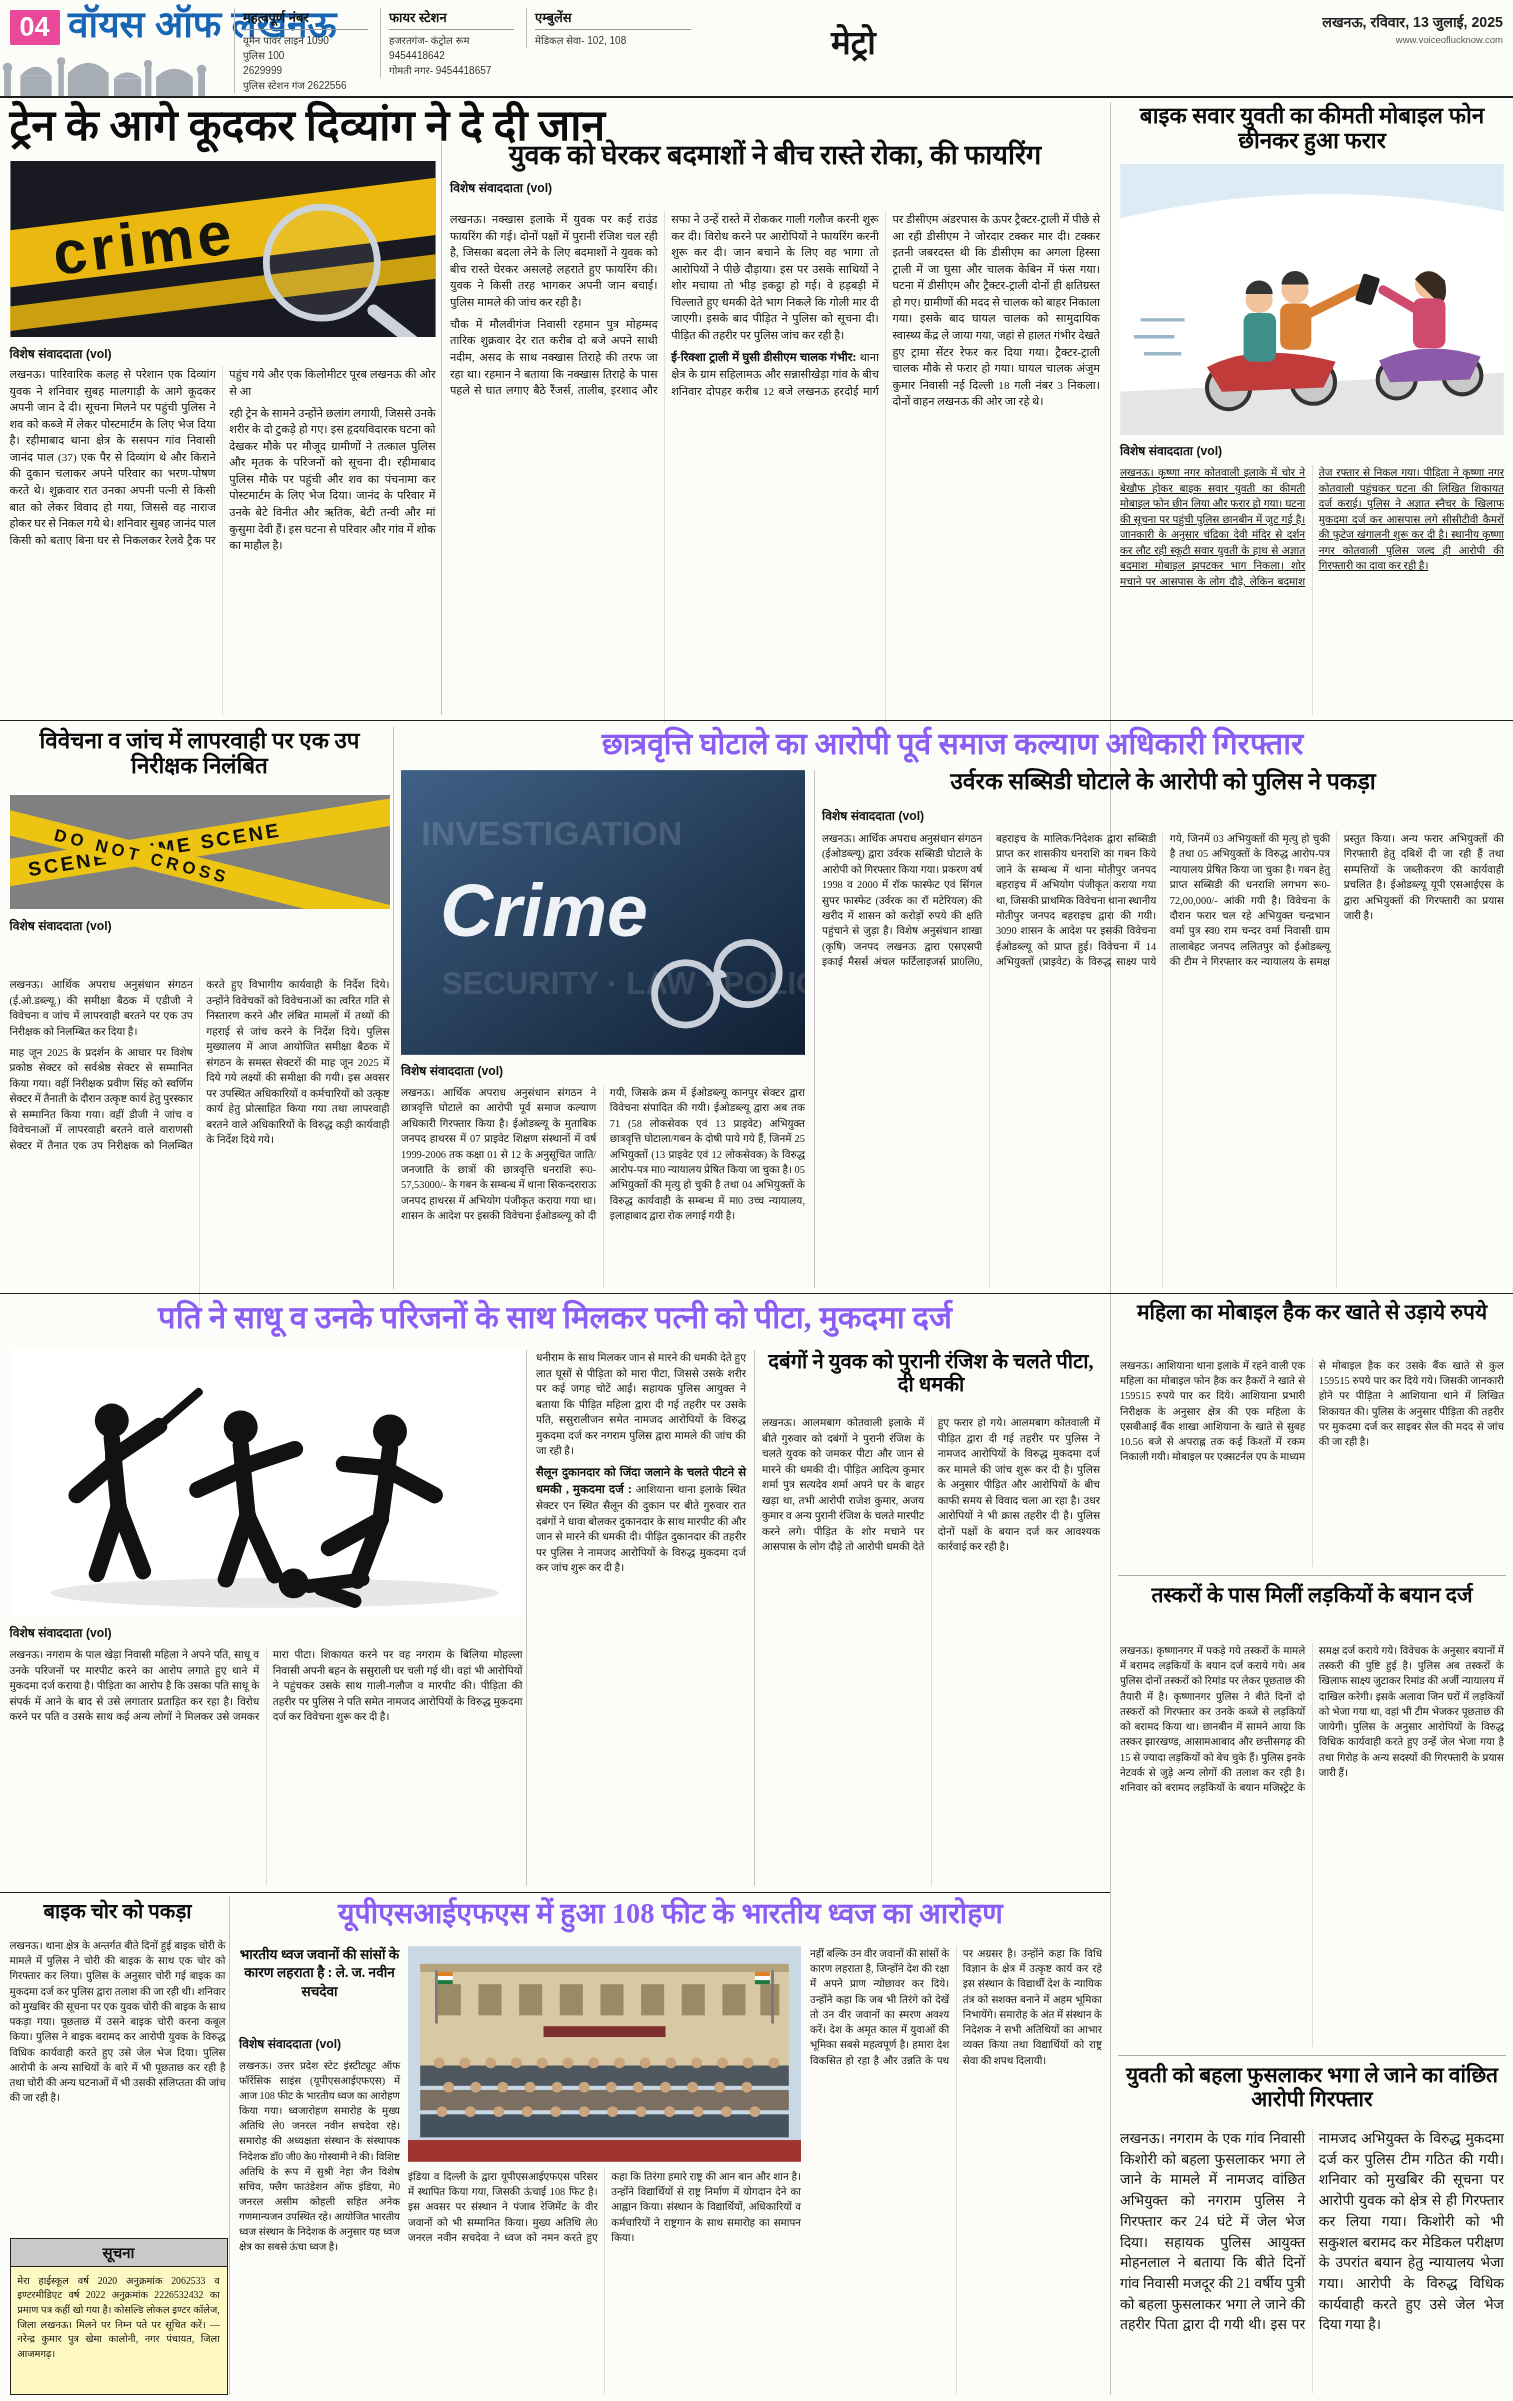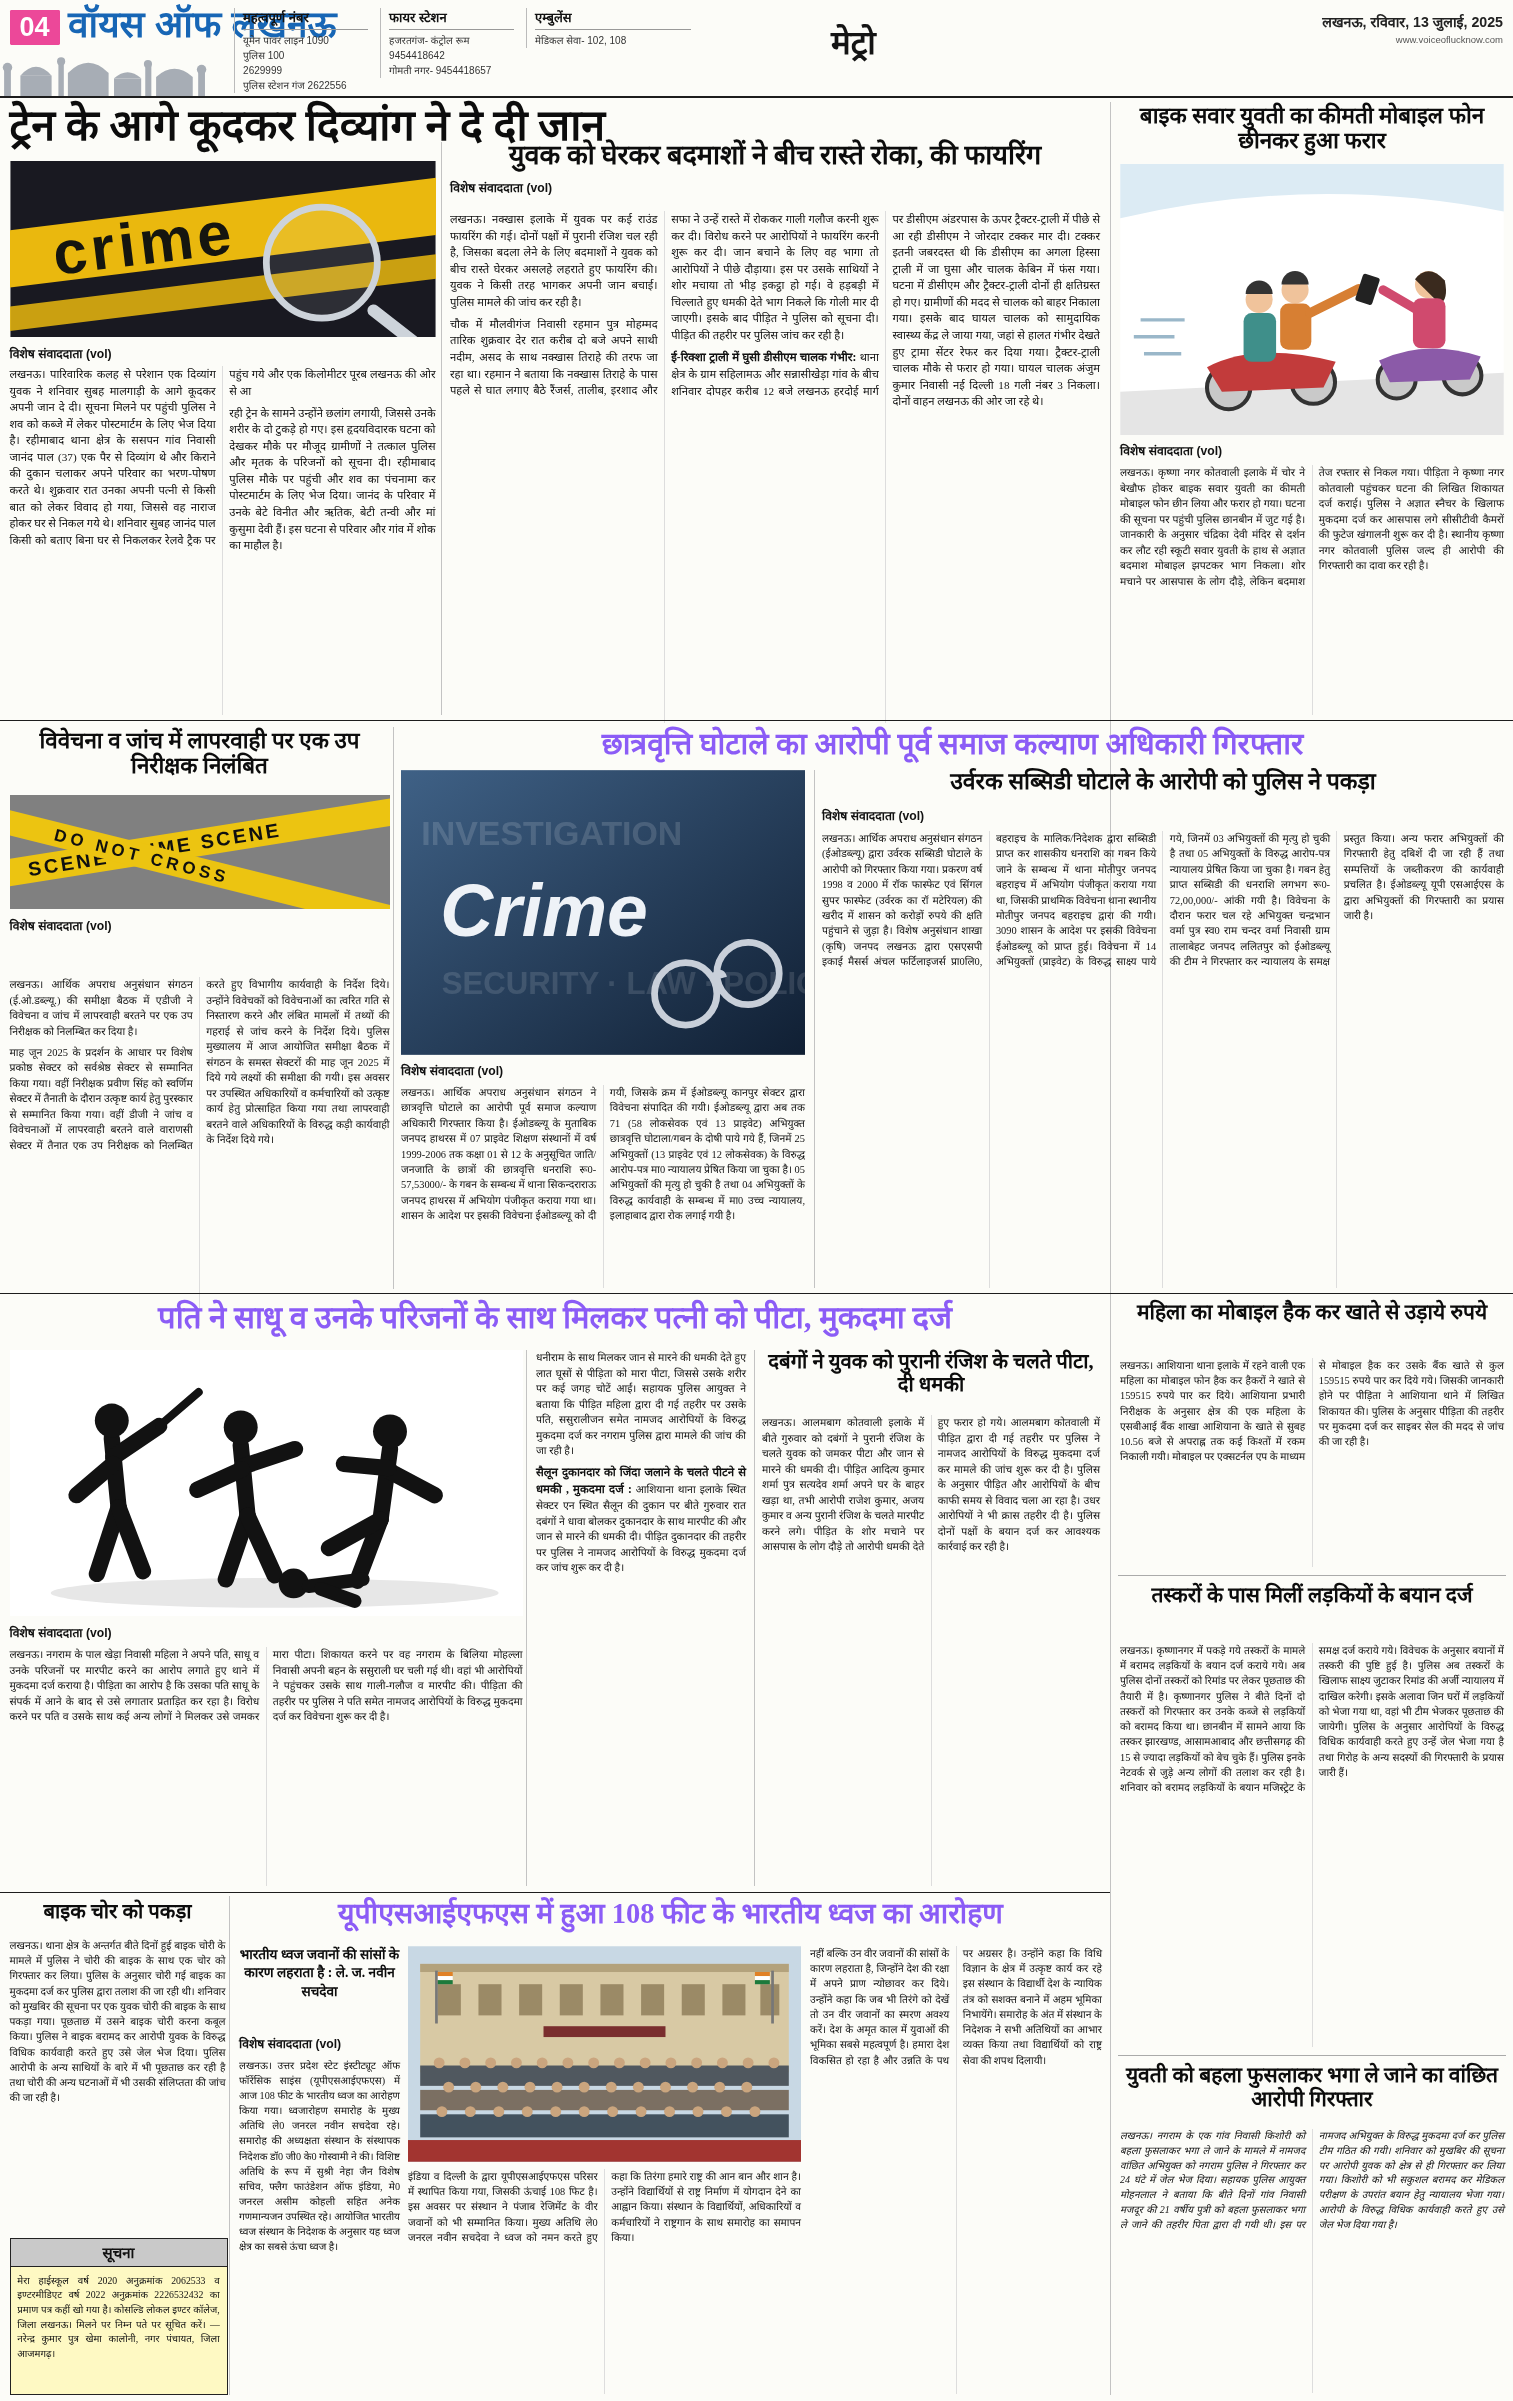--- a/index.html
+++ b/index.html
@@ -151,21 +151,21 @@
     <circle cx="408" cy="318" r="28" fill="#c9c9c9" stroke="#333" stroke-width="6"></circle>
     <circle cx="505" cy="312" r="28" fill="#c9c9c9" stroke="#333" stroke-width="6"></circle>
     <path d="M382 290 Q450 258 532 284 L516 318 L398 322 Z" fill="#8b5aa8"></path>
     <circle cx="455" cy="178" r="20" fill="#f0c39b"></circle>
     <path d="M435 170 q20 -24 44 2 q6 30 -8 34 z" fill="#3a2a1e"></path>
     <rect x="432" y="198" width="48" height="74" rx="12" fill="#d04a6e"></rect>
     <line x1="436" y1="214" x2="388" y2="186" stroke="#d04a6e" stroke-width="14" stroke-linecap="round"></line>
   </svg>
 
   <div class="abs byline" style="left:1120px;top:442px;">विशेष संवाददाता (vol)</div>
-  <div class="abs bodytxt c2" style="left:1120px;top:465px;width:384px;height:250px;font-size:10.5px;">
+  <div class="abs bodytxt c2" style="left:1120px;top:465px;width:384px;height:250px;font-size:10.5px;text-decoration:underline;">
     <p>लखनऊ। कृष्णा नगर कोतवाली इलाके में चोर ने बेखौफ होकर बाइक सवार युवती का कीमती मोबाइल फोन छीन लिया और फरार हो गया। घटना की सूचना पर पहुंची पुलिस छानबीन में जुट गई है। जानकारी के अनुसार चंद्रिका देवी मंदिर से दर्शन कर लौट रही स्कूटी सवार युवती के हाथ से अज्ञात बदमाश मोबाइल झपटकर भाग निकला। शोर मचाने पर आसपास के लोग दौड़े, लेकिन बदमाश तेज रफ्तार से निकल गया। पीड़िता ने कृष्णा नगर कोतवाली पहुंचकर घटना की लिखित शिकायत दर्ज कराई। पुलिस ने अज्ञात स्नैचर के खिलाफ मुकदमा दर्ज कर आसपास लगे सीसीटीवी कैमरों की फुटेज खंगालनी शुरू कर दी है। स्थानीय कृष्णा नगर कोतवाली पुलिस जल्द ही आरोपी की गिरफ्तारी का दावा कर रही है।</p>
   </div>
 
   <div class="hr" style="left:0;top:720px;width:1514px;"></div>
 
   <div class="abs hl" style="left:9.5px;top:728px;width:380px;font-size:22.4px;">विवेचना व जांच में लापरवाही पर एक उप निरीक्षक निलंबित</div>
 
   <svg class="abs" style="left:9.5px;top:795px" width="380" height="114" viewBox="0 0 560 168">
     <rect width="560" height="168" fill="#8e8e8e"></rect>
     <rect width="560" height="168" fill="#6f6f6f" opacity="0.45"></rect>
@@ -281,21 +281,21 @@
   <div class="hr" style="left:1118px;top:1575px;width:388px;height:0.7px;background:#aaa;"></div>
 
   <div class="abs hl" style="left:1120px;top:1584px;width:384px;font-size:21px;">तस्करों के पास मिलीं लड़कियों के बयान दर्ज</div>
   <div class="abs bodytxt c2" style="left:1120px;top:1643px;width:384px;height:404px;font-size:10.3px;">
     <p>लखनऊ। कृष्णानगर में पकड़े गये तस्करों के मामले में बरामद लड़कियों के बयान दर्ज कराये गये। अब पुलिस दोनों तस्करों को रिमांड पर लेकर पूछताछ की तैयारी में है। कृष्णानगर पुलिस ने बीते दिनों दो तस्करों को गिरफ्तार कर उनके कब्जे से लड़कियों को बरामद किया था। छानबीन में सामने आया कि तस्कर झारखण्ड, आसामआबाद और छत्तीसगढ़ की 15 से ज्यादा लड़कियों को बेच चुके हैं। पुलिस इनके नेटवर्क से जुड़े अन्य लोगों की तलाश कर रही है। शनिवार को बरामद लड़कियों के बयान मजिस्ट्रेट के समक्ष दर्ज कराये गये। विवेचक के अनुसार बयानों में तस्करी की पुष्टि हुई है। पुलिस अब तस्करों के खिलाफ साक्ष्य जुटाकर रिमांड की अर्जी न्यायालय में दाखिल करेगी। इसके अलावा जिन घरों में लड़कियों को भेजा गया था, वहां भी टीम भेजकर पूछताछ की जायेगी। पुलिस के अनुसार आरोपियों के विरुद्ध विधिक कार्यवाही करते हुए उन्हें जेल भेजा गया है तथा गिरोह के अन्य सदस्यों की गिरफ्तारी के प्रयास जारी हैं।</p>
   </div>
 
   <div class="hr" style="left:1118px;top:2055px;width:388px;height:0.7px;background:#aaa;"></div>
 
   <div class="abs hl" style="left:1120px;top:2064px;width:384px;font-size:21px;">युवती को बहला फुसलाकर भगा ले जाने का वांछित आरोपी गिरफ्तार</div>
-  <div class="abs bodytxt c2" style="left:1120px;top:2129px;width:384px;height:264px;font-size:10px;font-style:italic;">
+  <div class="abs bodytxt c2" style="left:1120px;top:2129px;width:384px;height:264px;font-size:14px;">
     <p>लखनऊ। नगराम के एक गांव निवासी किशोरी को बहला फुसलाकर भगा ले जाने के मामले में नामजद वांछित अभियुक्त को नगराम पुलिस ने गिरफ्तार कर 24 घंटे में जेल भेज दिया। सहायक पुलिस आयुक्त मोहनलाल ने बताया कि बीते दिनों गांव निवासी मजदूर की 21 वर्षीय पुत्री को बहला फुसलाकर भगा ले जाने की तहरीर पिता द्वारा दी गयी थी। इस पर नामजद अभियुक्त के विरुद्ध मुकदमा दर्ज कर पुलिस टीम गठित की गयी। शनिवार को मुखबिर की सूचना पर आरोपी युवक को क्षेत्र से ही गिरफ्तार कर लिया गया। किशोरी को भी सकुशल बरामद कर मेडिकल परीक्षण के उपरांत बयान हेतु न्यायालय भेजा गया। आरोपी के विरुद्ध विधिक कार्यवाही करते हुए उसे जेल भेज दिया गया है।</p>
   </div>
 
   <div class="hr" style="left:0;top:1892px;width:1110px;"></div>
 
   <div class="abs hl" style="left:9.5px;top:1900px;width:216px;font-size:20.3px;">बाइक चोर को पकड़ा</div>
   <div class="abs bodytxt" style="left:9.5px;top:1938px;width:216px;height:290px;font-size:10.3px;">
     <p>लखनऊ। थाना क्षेत्र के अन्तर्गत बीते दिनों हुई बाइक चोरी के मामले में पुलिस ने चोरी की बाइक के साथ एक चोर को गिरफ्तार कर लिया। पुलिस के अनुसार चोरी गई बाइक का मुकदमा दर्ज कर पुलिस द्वारा तलाश की जा रही थी। शनिवार को मुखबिर की सूचना पर एक युवक चोरी की बाइक के साथ पकड़ा गया। पूछताछ में उसने बाइक चोरी करना कबूल किया। पुलिस ने बाइक बरामद कर आरोपी युवक के विरुद्ध विधिक कार्यवाही करते हुए उसे जेल भेज दिया। पुलिस आरोपी के अन्य साथियों के बारे में भी पूछताछ कर रही है तथा चोरी की अन्य घटनाओं में भी उसकी संलिप्तता की जांच की जा रही है।</p>
   </div>
 

